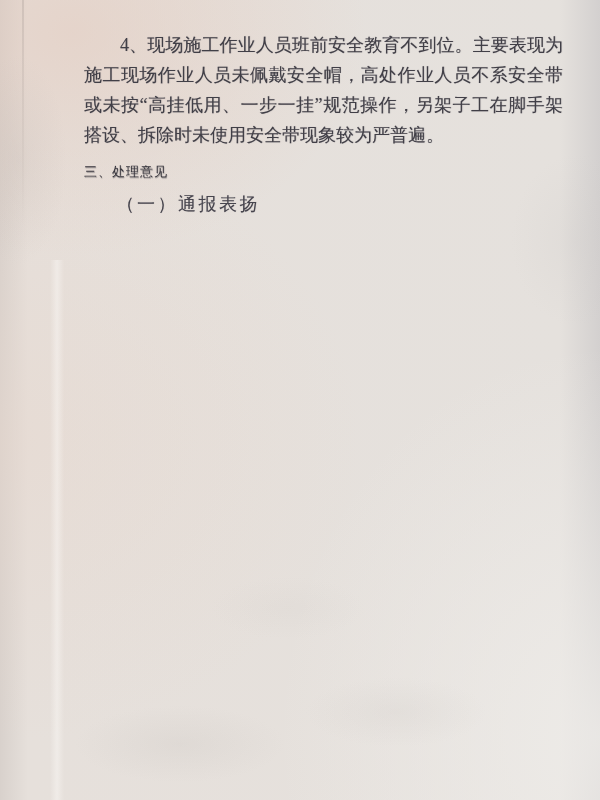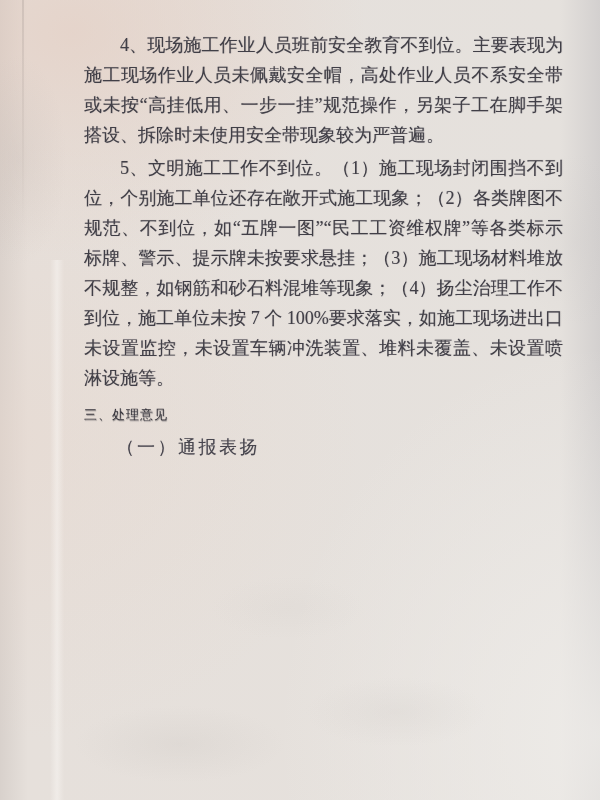--- a/index.html
+++ b/index.html
@@ -87,17 +87,16 @@
 </head>
 <body>
 
 <div class="paper">
   <div class="mottle"></div>
   <div class="edge-line"></div>
   <div class="streak"></div>
 
   <div class="content">
     <p class="para">4、现场施工作业人员班前安全教育不到位。主要表现为施工现场作业人员未佩戴安全帽，高处作业人员不系安全带或未按“高挂低用、一步一挂”规范操作，另架子工在脚手架搭设、拆除时未使用安全带现象较为严普遍。</p>
-    <p class="para">5、文明施工工作不到位。（1）施工现场封闭围挡不到位，个别施工单位还存在敞开式施工现象；（2）各类牌图不规范、不到位，如“五牌一图”“民工工资维权牌”等各类标示标牌、警示、提示牌未按要求悬挂；（3）施工现场材料堆放不规整，如钢筋和砂石料混堆等现象；（4）扬尘治理工作不到位，施工单位未按 7 个 100%要求落实，如施工现场进出口未设置监控，未设置车辆冲洗装置、堆料未覆盖、未设置喷淋设施等。</p>
     <h3 class="heading">三、处理意见</h3>
     <p class="subheading">（一）通报表扬</p>
   </div>
 </div>
 
 </body></html>

